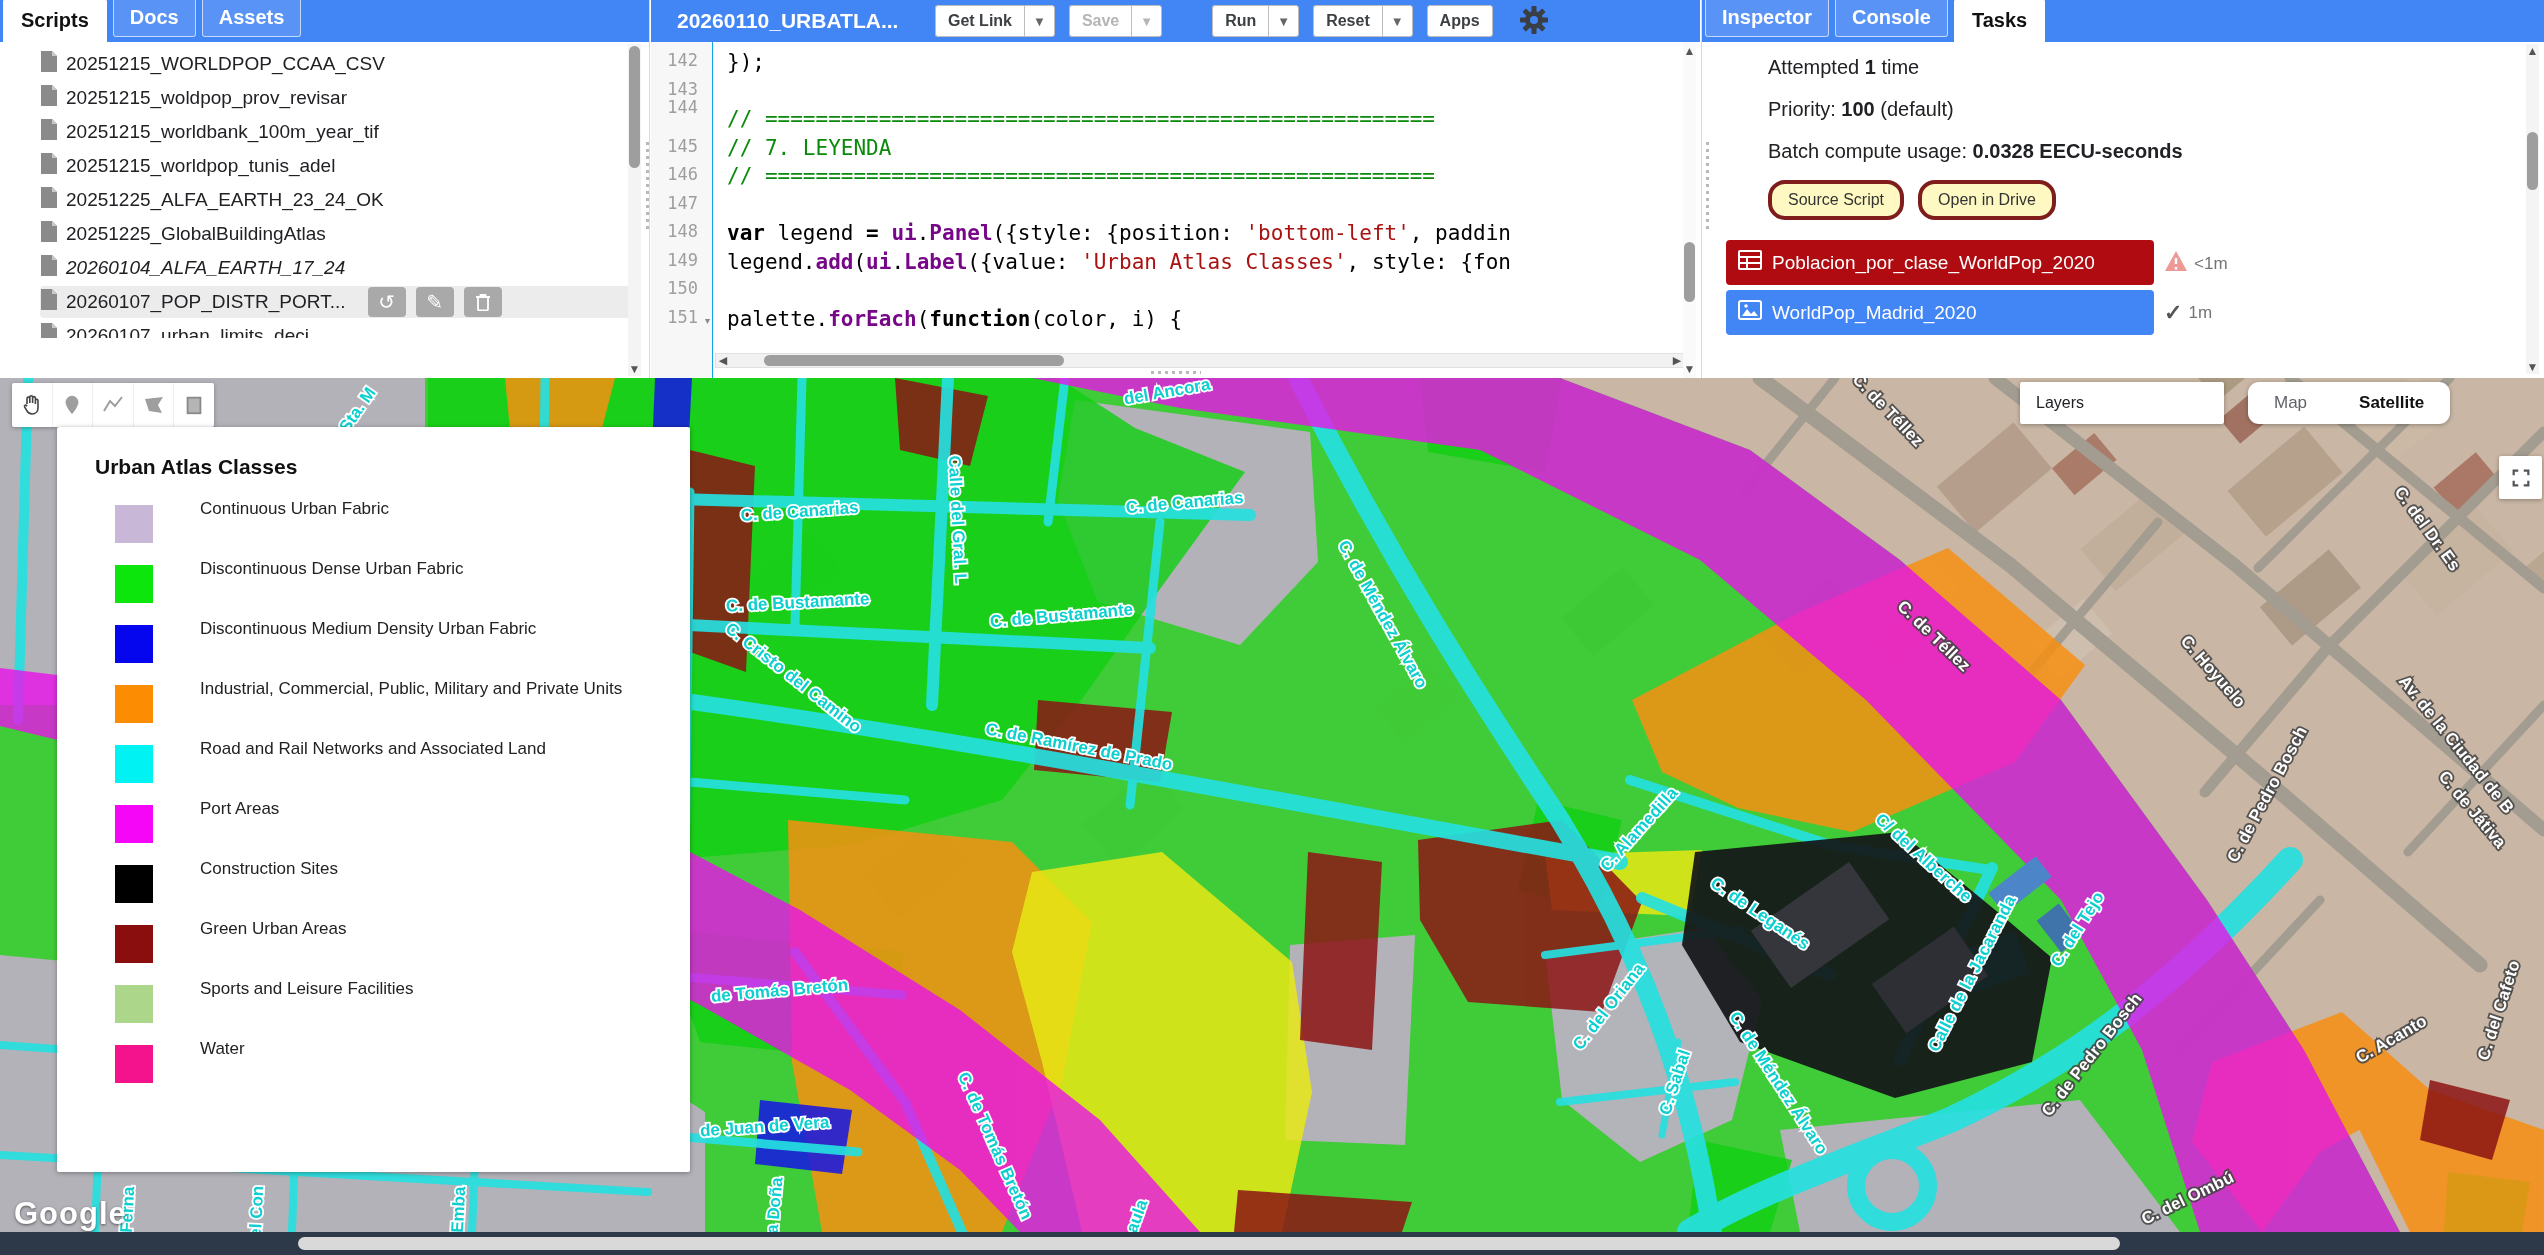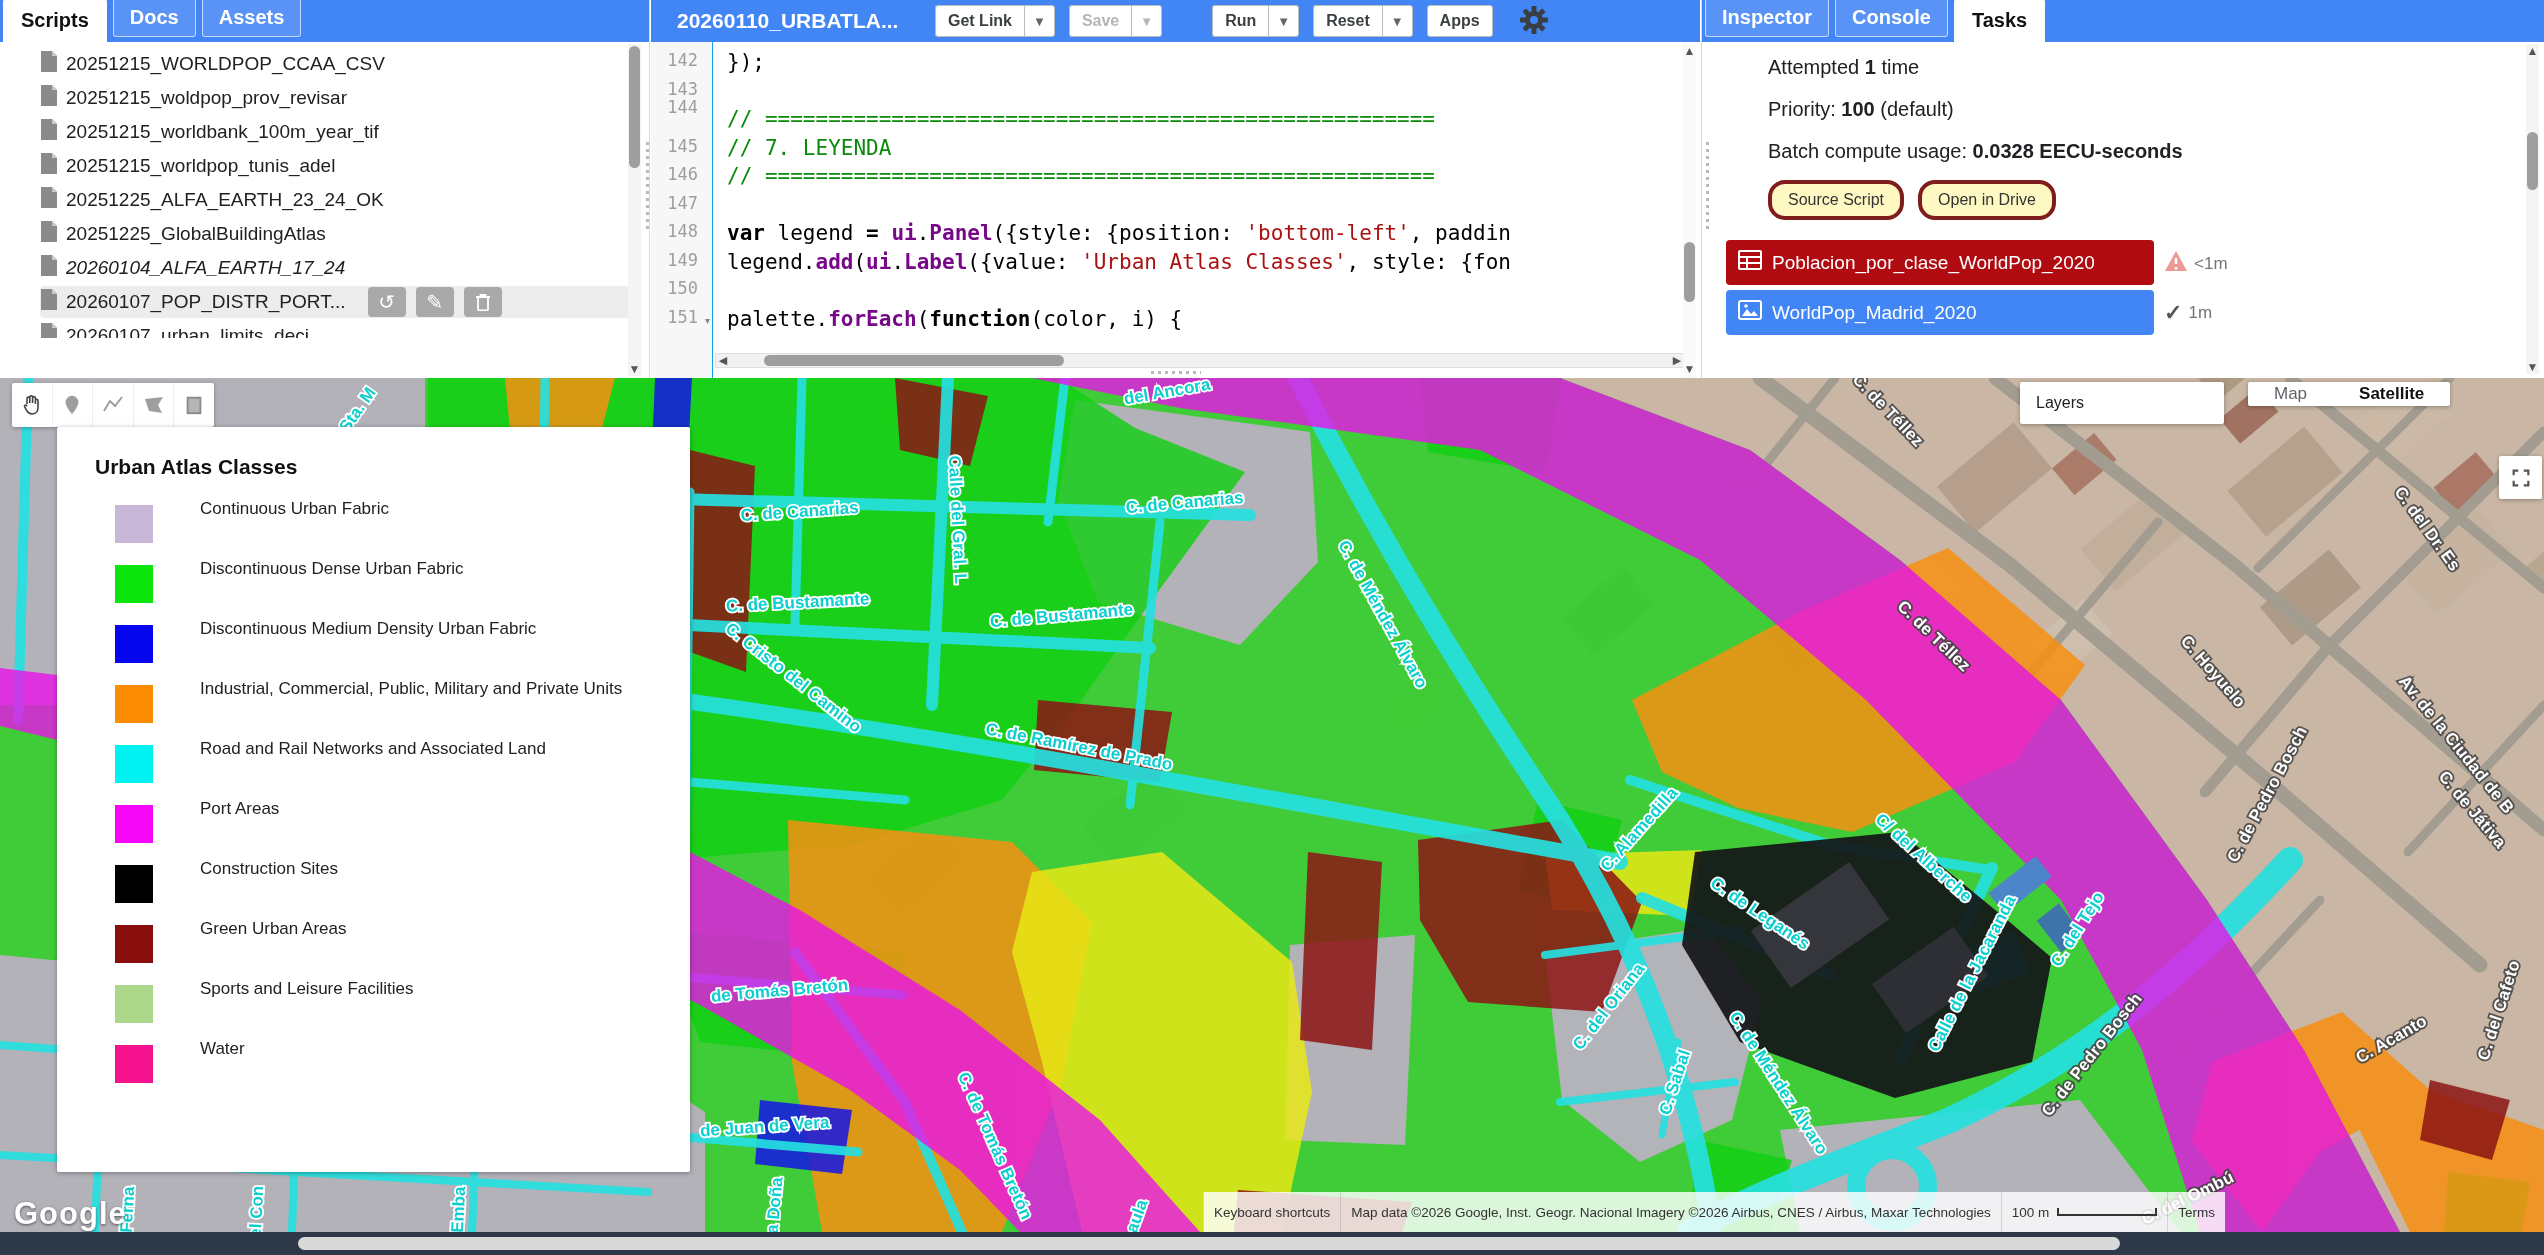--- a/index.html
+++ b/index.html
@@ -79,21 +79,21 @@
   .legend{position:absolute;left:57px;top:49px;width:633px;height:745px;background:#fff;border-radius:2px;
           box-shadow:0 1px 5px rgba(0,0,0,.35);padding:28px 0 0 38px;overflow:hidden;}
   .legend-title{font-size:21px;font-weight:bold;color:#111;margin-bottom:14px;}
   .legend-item{position:relative;height:60px;}
   .legend-swatch{position:absolute;left:20px;top:12px;width:38px;height:38px;}
   .legend-label{position:absolute;left:105px;top:6px;font-size:17px;color:#222;}
 
   .layers-box{position:absolute;left:2020px;top:4px;width:204px;height:42px;background:#fff;border-radius:2px;
               box-shadow:0 1px 4px rgba(0,0,0,.3);display:flex;align-items:center;padding-left:16px;
               font-size:16px;color:#202124;cursor:pointer;}
-  .mapsat{position:absolute;left:2248px;top:4px;height:24px;background:#fff;border-radius:2px;
+  .mapsat{position:absolute;left:2248px;top:4px;height:42px;background:#fff;border-radius:11px;
           box-shadow:0 1px 4px rgba(0,0,0,.3);display:flex;}
   .mapsat .seg{padding:0 26px;display:flex;align-items:center;font-size:17px;color:#5f6368;cursor:pointer;}
   .mapsat .seg.sel{font-weight:bold;color:#111;}
   .fullscreen-btn{position:absolute;left:2499px;top:78px;width:43px;height:43px;background:#fff;border-radius:2px;
                   box-shadow:0 1px 4px rgba(0,0,0,.3);display:flex;align-items:center;justify-content:center;cursor:pointer;}
 
   .attrib{position:absolute;left:1203px;top:814px;height:40px;display:flex;align-items:stretch;font-size:13.5px;color:#333;}
   .attrib .aseg{background:rgba(255,255,255,.82);display:flex;align-items:center;padding:0 10px;border-left:1px solid rgba(0,0,0,.12);white-space:nowrap;}
   .scalebar{display:inline-block;width:100px;height:8px;border:2px solid #333;border-top:none;margin-left:8px;}
   .google-logo{position:absolute;left:14px;top:818px;color:#fff;font-size:31px;font-weight:bold;letter-spacing:1px;
@@ -604,27 +604,18 @@
       <div class="seg sel">Satellite</div>
     </div>
     <div class="fullscreen-btn">
       <svg width="22" height="22" viewBox="0 0 24 24" fill="none" stroke="#555" stroke-width="2.4">
         <path d="M4 9 V4 H9 M15 4 H20 V9 M20 15 V20 H15 M9 20 H4 V15"></path>
       </svg>
     </div>
 
     
     <div class="google-logo">Google</div>
-    <div class="attrib">
-      <div class="aseg">Keyboard shortcuts</div>
-      <div class="aseg">Map data ©2026 Google, Inst. Geogr. Nacional Imagery ©2026 Airbus, CNES / Airbus, Maxar Technologies</div>
-      <div class="aseg">
-        <span>100 m</span>
-          <span class="scalebar"></span>
-      </div>
-      <div class="aseg">Terms</div>
-    </div>
   </div>
 
   <div class="bottom-bar">
     <div class="bottom-strip"></div>
   </div>
 </div>
 
 </body></html>

